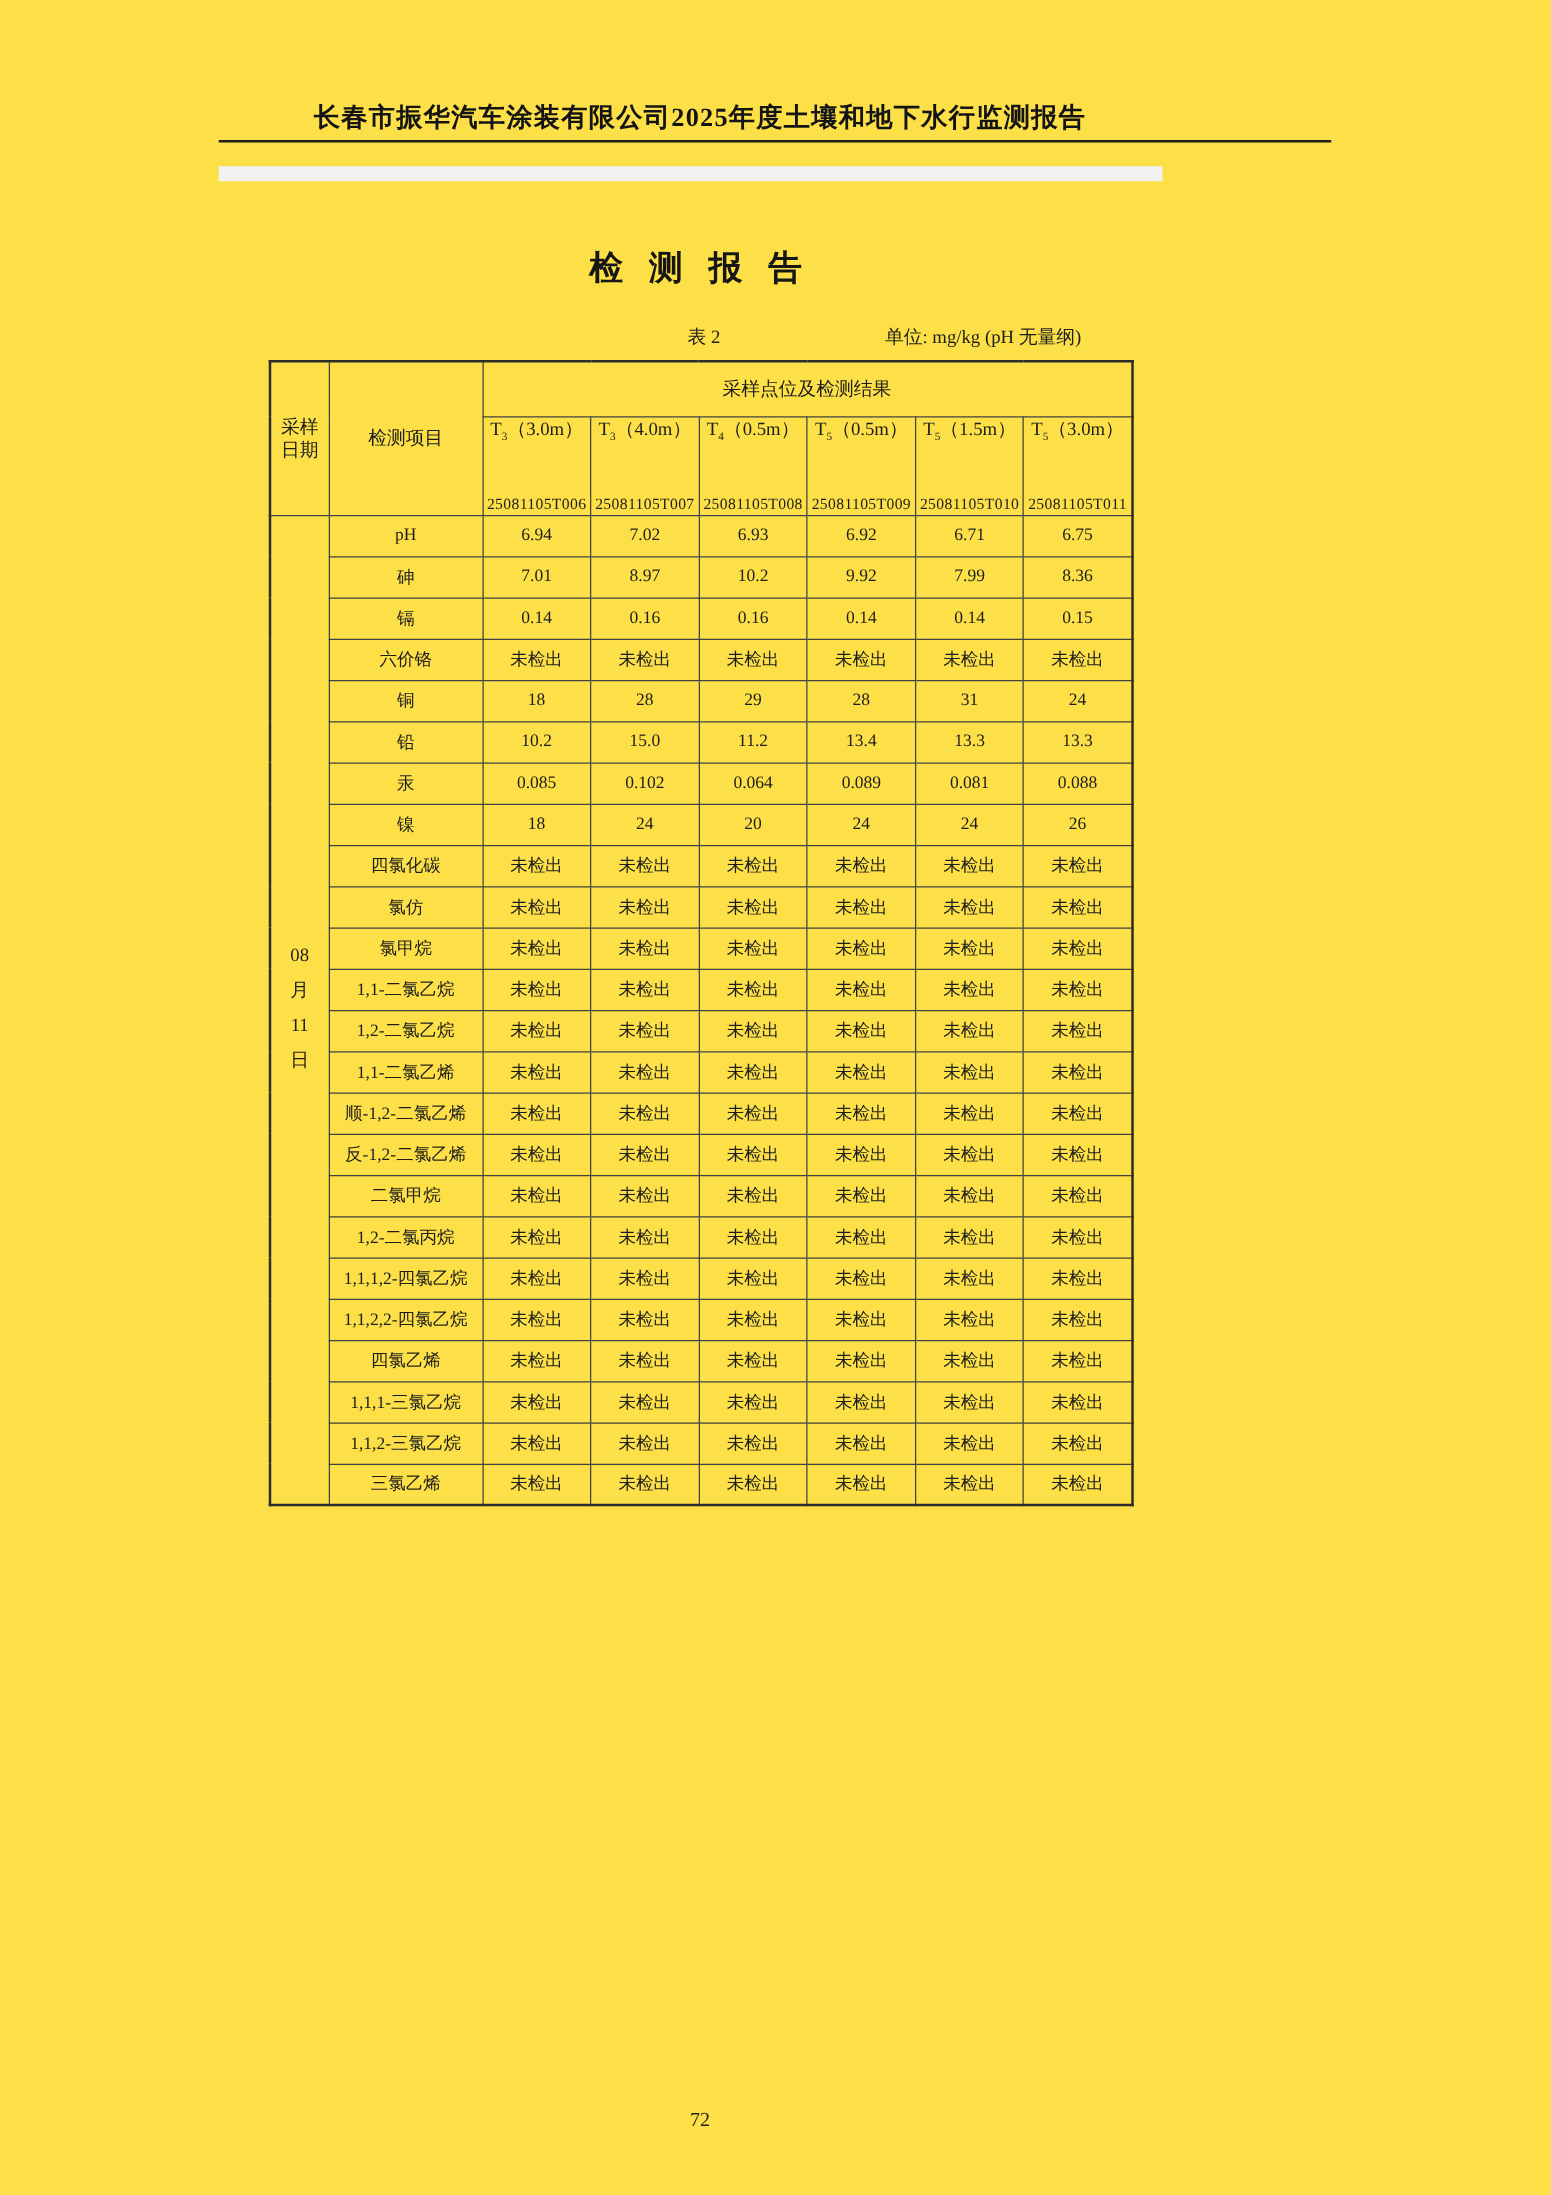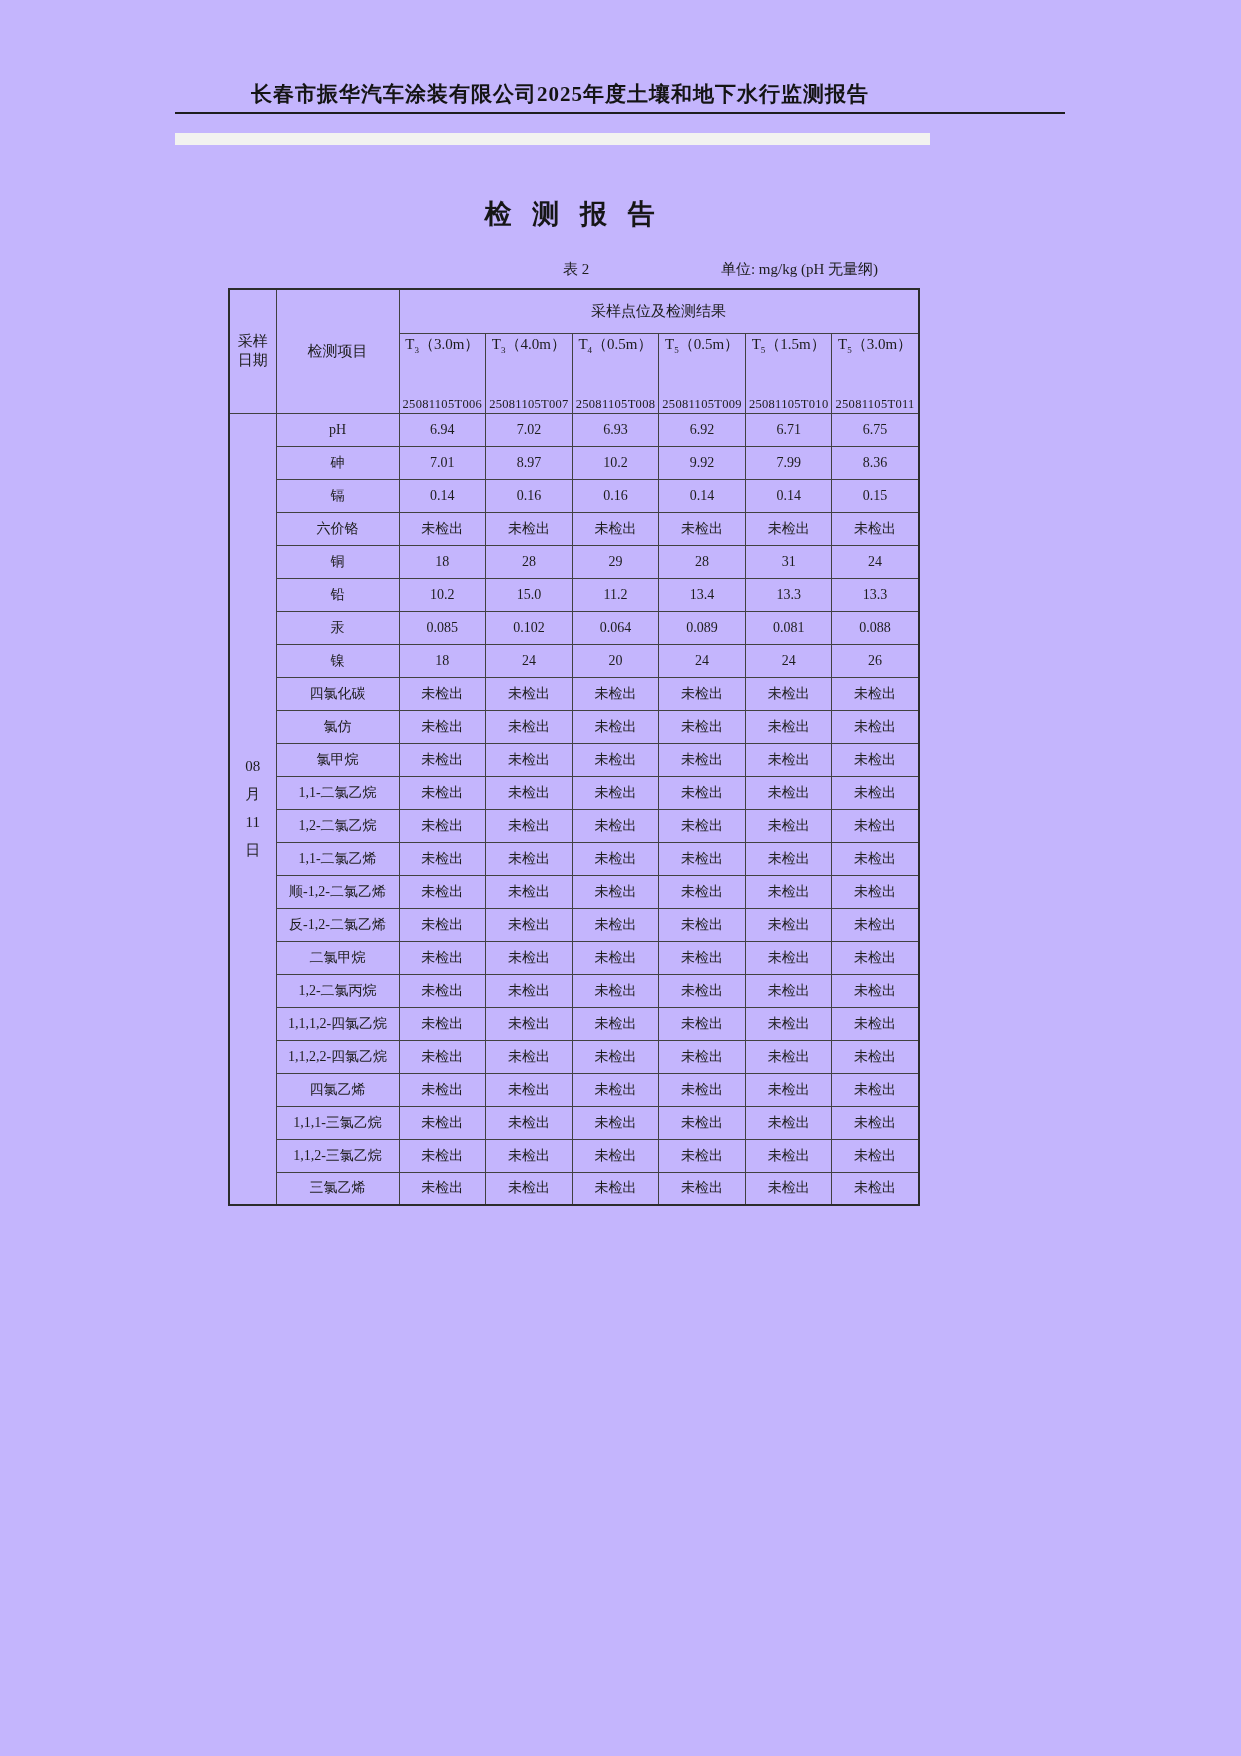--- a/index.html
+++ b/index.html
@@ -1,26 +1,26 @@
 <!DOCTYPE html>
 <html><head>
 <meta charset="utf-8">
 <style>
   * { margin:0; padding:0; box-sizing:border-box; }
   body { font-family: "Liberation Serif", "DejaVu Serif", serif; background:#ffffff; }
-  .page { position:relative; width:1241px; height:1756px; background:#c4b5fd; color:#1d1d1d; overflow:hidden; }
+  .page { position:relative; width:1241px; height:1756px; background:#fde047; color:#1d1d1d; overflow:hidden; }
 
   .doc-header-title {
     position:absolute; top:80px; left:215px; width:690px;
     text-align:center; font-size:21px; font-weight:bold; letter-spacing:1px; color:#141414;
   }
   .header-rule { position:absolute; top:112px; left:175px; width:890px; height:2px; background:#1e1e1e; }
   .scan-band { position:absolute; top:133px; left:175px; width:755px; height:12px; background:#f2f2f0; }
 
-  .content { position:absolute; top:0; left:228px; width:690px; height:1580px; }
+  .content { position:absolute; top:0; left:215px; width:690px; height:1580px; }
 
   .report-title {
     position:absolute; top:196px; left:0; width:100%;
     text-align:center; font-size:27px; font-weight:bold; letter-spacing:7px; color:#161616;
   }
   .meta-row { position:absolute; top:229px; left:63px; right:42px; display:flex; justify-content:space-between; font-size:15px; }
   .page-info { letter-spacing:2px; }
   .table-meta-row { position:absolute; top:260px; left:0; right:0; height:22px; font-size:15px; }
   .table-label { position:absolute; left:335px; }
   .unit-label { position:absolute; right:40px; }
@@ -331,14 +331,15 @@
             <td class="value-cell">未检出</td>
             <td class="value-cell">未检出</td>
             <td class="value-cell">未检出</td>
             <td class="value-cell">未检出</td>
           </tr>
         </tbody>
     </table>
 
   </div>
 
+  <div class="footer">72</div>
 
 </div>
 
 </body></html>

